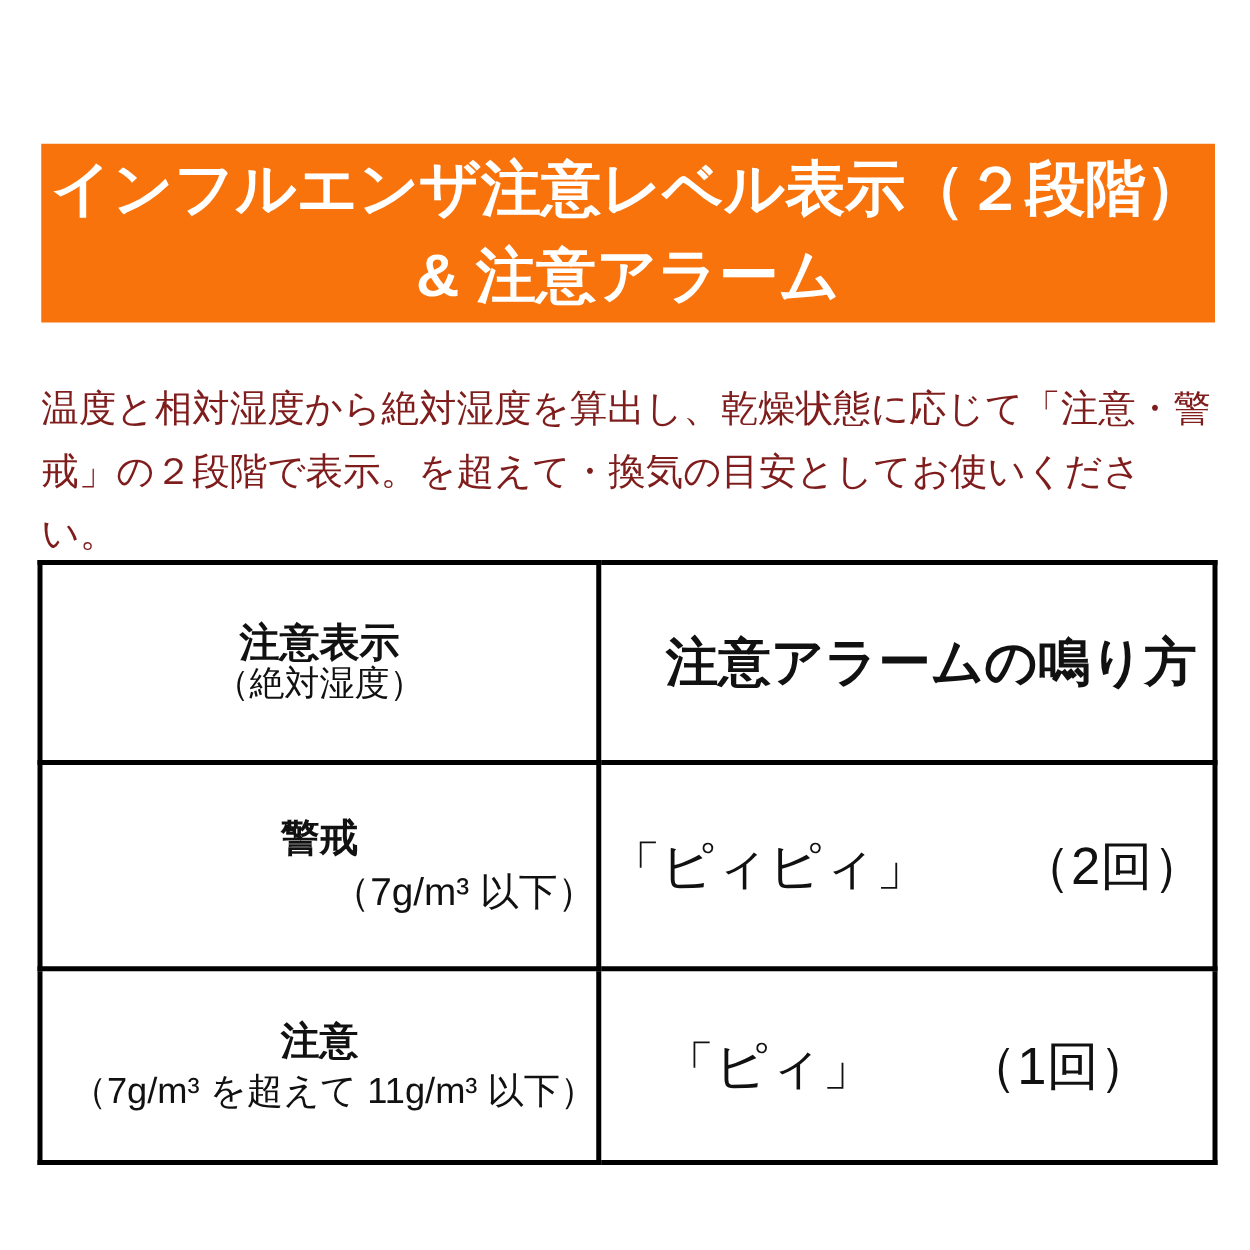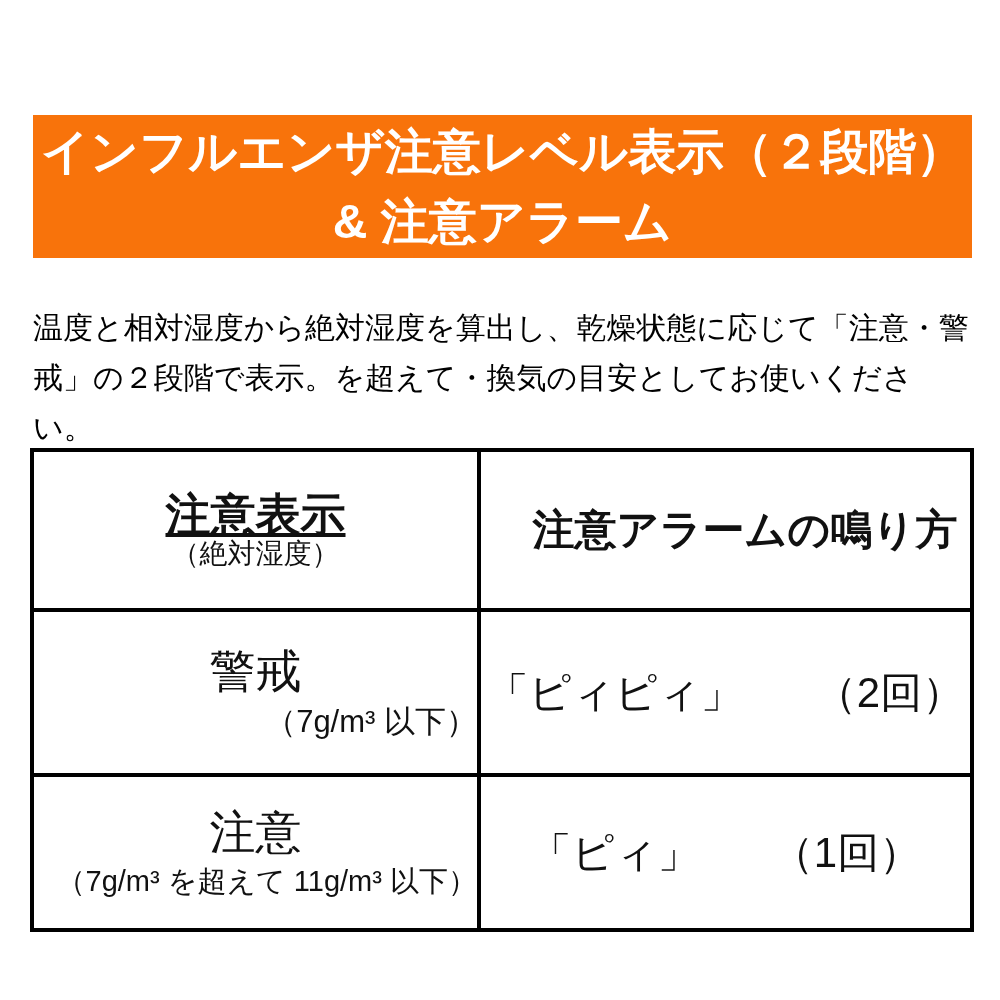--- a/index.html
+++ b/index.html
@@ -41,21 +41,21 @@
     text-align: right;
     white-space: nowrap;
   }
   .desc {
     position: absolute;
     left: 33px;
     top: 303px;
     width: 945px;
     font-size: 30px;
     line-height: 50px;
-    color: #000000;
+    color: #7f1d1d;
   }
   .desc .line { white-space: nowrap; }
   table.info-table {
     position: absolute;
     left: 30px;
     top: 448px;
     width: 940px;
     height: 480px;
     border-collapse: collapse;
     table-layout: fixed;
@@ -65,38 +65,37 @@
     text-align: center;
     vertical-align: middle;
     padding: 0;
   }
   tr.row-header { height: 160px; }
   tr.row-keikai { height: 165px; }
   tr.row-chuui  { height: 155px; }
   col.col-left  { width: 447px; }
   col.col-right { width: 493px; }
   .cell-title {
-    font-size: 45px;
+    font-size: 32px;
     font-weight: bold;
     line-height: 1.1;
-    text-decoration: underline;
   }
   .cell-sub {
     font-size: 28px;
     font-weight: normal;
     line-height: 1.1;
   }
   .header-right {
     font-size: 42px;
     font-weight: bold;
     padding-left: 39px;
   }
   .level-title {
-    font-size: 46px;
-    font-weight: normal;
+    font-size: 31px;
+    font-weight: bold;
     line-height: 1.1;
   }
   .level-sub {
     font-size: 31px;
     font-weight: normal;
     margin-top: 8px;
     line-height: 1.1;
     text-align: right;
   }
   .level-sub.small { font-size: 29px; }

